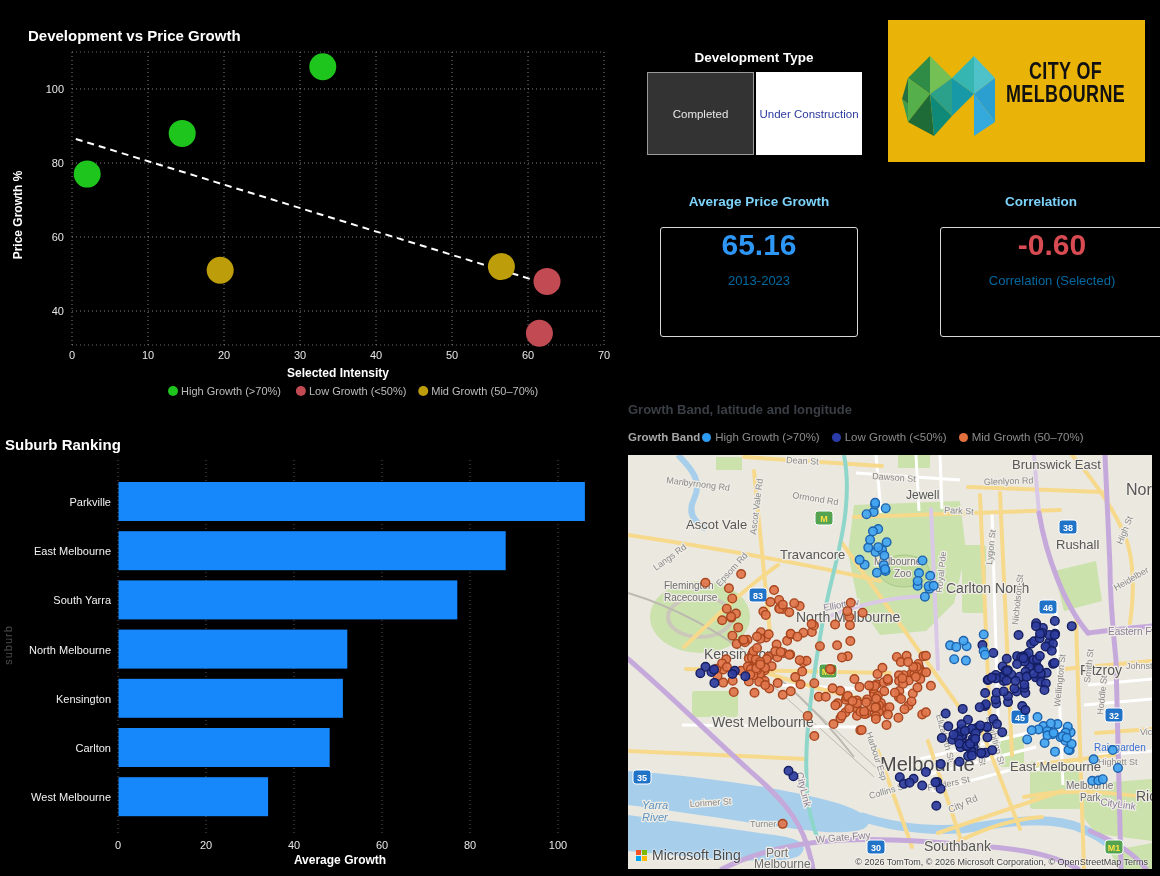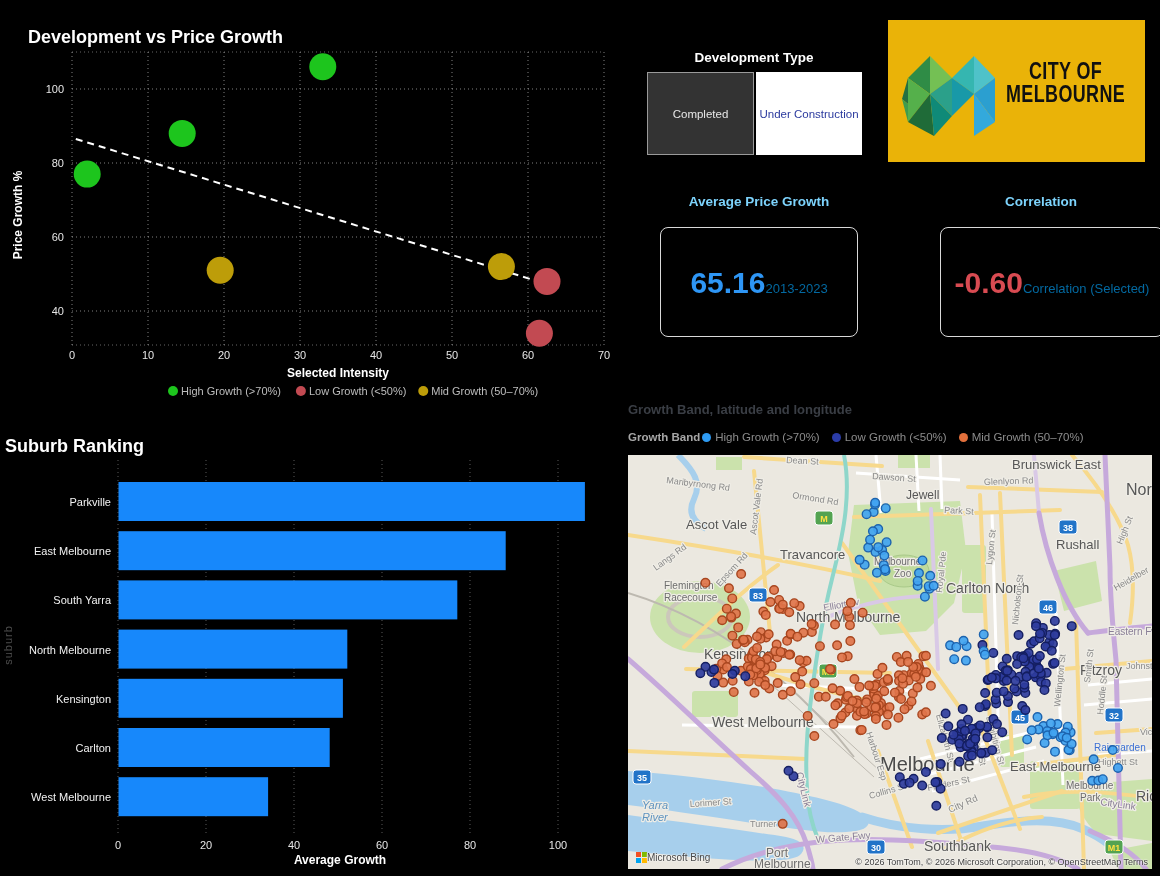--- a/index.html
+++ b/index.html
@@ -1,46 +1,46 @@
 <!DOCTYPE html>
 <html><head>
 <meta charset="utf-8">
 <style>
   html,body{margin:0;padding:0}
   body{width:1160px;height:876px;background:#000;overflow:hidden;position:relative;
        font-family:"Liberation Sans",sans-serif;}
   .abs{position:absolute}
-  .panel-title{color:#FFF;font-weight:700;font-size:18px;white-space:nowrap}
+  .panel-title{color:#FFF;font-weight:700;font-size:15px;white-space:nowrap}
   svg text{font-family:"Liberation Sans",sans-serif}
   
   .slicer-title{color:#FFF;font-weight:700;font-size:13.5px;text-align:center;width:216px}
   .slicer-btn{display:flex;align-items:center;justify-content:center;font-size:11.5px;cursor:pointer;box-sizing:border-box}
   .slicer-btn.selected{background:#333333;border:1px solid #9A9A9A;color:#E8E8E8}
   .slicer-btn.unselected{background:#FFFFFF;border:1px solid #FFFFFF;color:#2B3A9E}
   
   .logo-box{background:#eab308;text-align:center;}
   .logo-text{color:#111;font-weight:900;font-size:23px;line-height:1.02;letter-spacing:0.5px;
              transform:scaleX(0.78);transform-origin:left center;white-space:nowrap}
   
-  .card{height:110px;background:#000;border:1px solid #D9D9D9;border-radius:8px;box-sizing:border-box;
-        display:flex;flex-direction:row;align-items:center;justify-content:center}
+  .card{height:110px;background:#000;border:1px solid #D9D9D9;border-radius:3px;box-sizing:border-box;
+        display:flex;flex-direction:column;align-items:center;}
   .card-title{color:#7dd3fc;font-weight:700;font-size:13.5px;text-align:center}
   .card-value{font-weight:700;font-size:30px;line-height:1.1}
   .card-sub{color:#0369a1;font-size:13px;margin-top:12px}
   
   .map-title{color:#3A3E45;font-weight:600;font-size:13px}
   .map-legend{display:flex;align-items:center;gap:0;font-size:11.5px;color:#8C8C8C;white-space:nowrap}
   .map-legend .lt{color:#A6A6A6;font-weight:700;margin-right:2px}
   .mleg{display:flex;align-items:center;gap:4px}
   .mdot{width:9px;height:9px;border-radius:50%;display:inline-block}
   .map-wrap{left:628px;top:455px;width:524px;height:414px;overflow:hidden;background:#EBE8E0}
   .map-attr{position:absolute;right:4px;bottom:2px;font-size:9px;color:#3D3D3D;
             text-shadow:0 0 2px #FFF,0 0 2px #FFF;white-space:nowrap}
-  .bing{position:absolute;left:8px;bottom:6px;display:flex;align-items:center;
-        font-size:10px;color:#474747;text-shadow:0 0 2px #FFF,0 0 2px #FFF}
+  .bing{position:absolute;left:8px;bottom:6px;display:flex;align-items:center;gap:5px;
+        font-size:14px;color:#474747;text-shadow:0 0 2px #FFF,0 0 2px #FFF}
 </style>
 </head>
 <body>
 
 <div class="abs panel-title" style="left:28px;top:27px">Development vs Price Growth</div>
 <svg id="scatter-svg" class="abs" style="left:0;top:0" width="640" height="420" viewBox="0 0 640 420">
     <line x1="72" y1="52" x2="72" y2="345" stroke="rgba(255,255,255,0.5)" stroke-width="1" stroke-dasharray="1,3"></line>
     <text x="72" y="359" fill="#E6E6E6" font-size="11" text-anchor="middle">0</text>
     <line x1="148" y1="52" x2="148" y2="345" stroke="rgba(255,255,255,0.5)" stroke-width="1" stroke-dasharray="1,3"></line>
     <text x="148" y="359" fill="#E6E6E6" font-size="11" text-anchor="middle">10</text>

